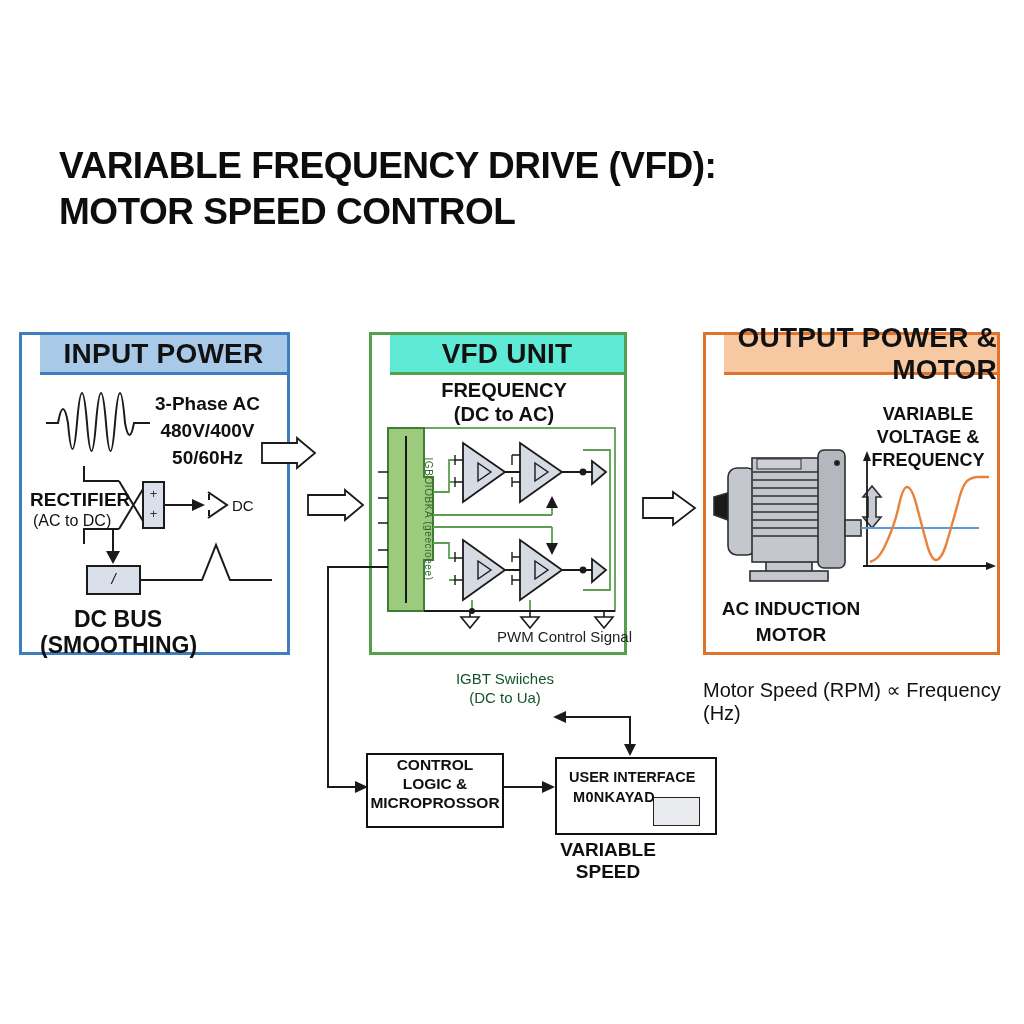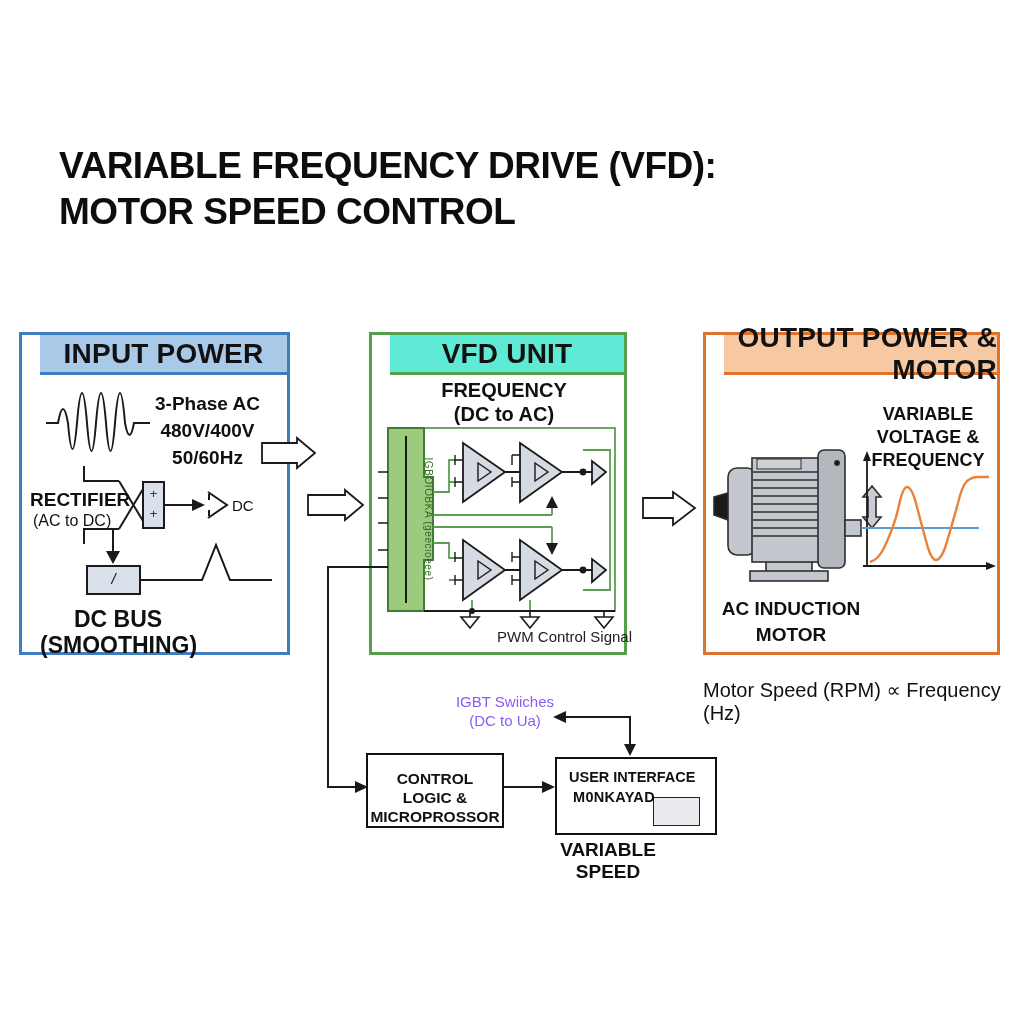--- a/index.html
+++ b/index.html
@@ -17,21 +17,21 @@
   #panel-output .panel-header{background:#f6c9a2;border-bottom-color:#e0732c;}
   .lbl{position:absolute;color:#101010;z-index:30;}
   .b{font-weight:bold;}
   .ml{white-space:pre-line;}
   .ctr{text-align:center;}
   #title{left:19px;top:143px;font-size:37px;font-weight:bold;line-height:46px;letter-spacing:-.5px;color:#0d0d0d;margin-left:40px;}
   #bar-label{left:428px;top:519px;transform:translate(-50%,-50%) rotate(90deg);font-size:10px;
         color:#33682a;letter-spacing:.6px;white-space:nowrap;}
   svg#overlay{position:absolute;left:0;top:0;z-index:20;pointer-events:none;}
   .box{position:absolute;background:#ffffff;border:2px solid #111;z-index:25;}
-  #control-box{left:366px;top:753px;width:134px;height:71px;display:flex;align-items:flex-end;justify-content:center;}
+  #control-box{left:366px;top:753px;width:134px;height:71px;display:flex;align-items:flex-start;justify-content:center;}
   #ui-box{left:555px;top:757px;width:158px;height:74px;}
   .keypad{position:absolute;left:96px;top:38px;width:45px;height:27px;background:#e9ebee;border:1.5px solid #222;}
 </style>
 </head>
 <body>
 
 <div id="root">
 
   <div class="lbl" id="title"><span>VARIABLE FREQUENCY DRIVE (VFD):</span><br><span>MOTOR SPEED CONTROL</span></div>
 
@@ -178,21 +178,21 @@
   <div class="lbl" id="bar-label">IGBOIOBKA (geecioeee)</div>
   <div class="lbl" style="left:497px;top:628px;font-size:15px;color:#222;">PWM Control Signal</div>
 
   <div class="lbl b ml ctr" style="left:858px;top:403px;width:140px;font-size:18px;line-height:23px;">VARIABLE
 VOLTAGE &amp;
 FREQUENCY</div>
   <div class="lbl b ml ctr" style="left:711px;top:596px;width:160px;font-size:19px;line-height:26px;">AC INDUCTION
 MOTOR</div>
 
   <div class="lbl" style="left:703px;top:678px;font-size:20px;color:#111;">Motor Speed (RPM) ∝ Frequency (Hz)</div>
-  <div class="lbl ml ctr" style="left:440px;top:692px;width:130px;font-size:15px;line-height:19px;color:#8b5cf6;">IGBT Swiiches
+  <div class="lbl ml ctr" style="left:440px;top:669px;width:130px;font-size:15px;line-height:19px;color:#14532d;">IGBT Swiiches
 (DC to Ua)</div>
 
   <div class="box" id="control-box">
     <div class="lbl b ml ctr" style="position:static;font-size:15.5px;line-height:19px;">CONTROL
 LOGIC &amp;
 MICROPROSSOR</div>
   </div>
 
   <div class="box" id="ui-box">
     <div class="lbl b" style="left:12px;top:10px;font-size:14.5px;">USER INTERFACE</div>

